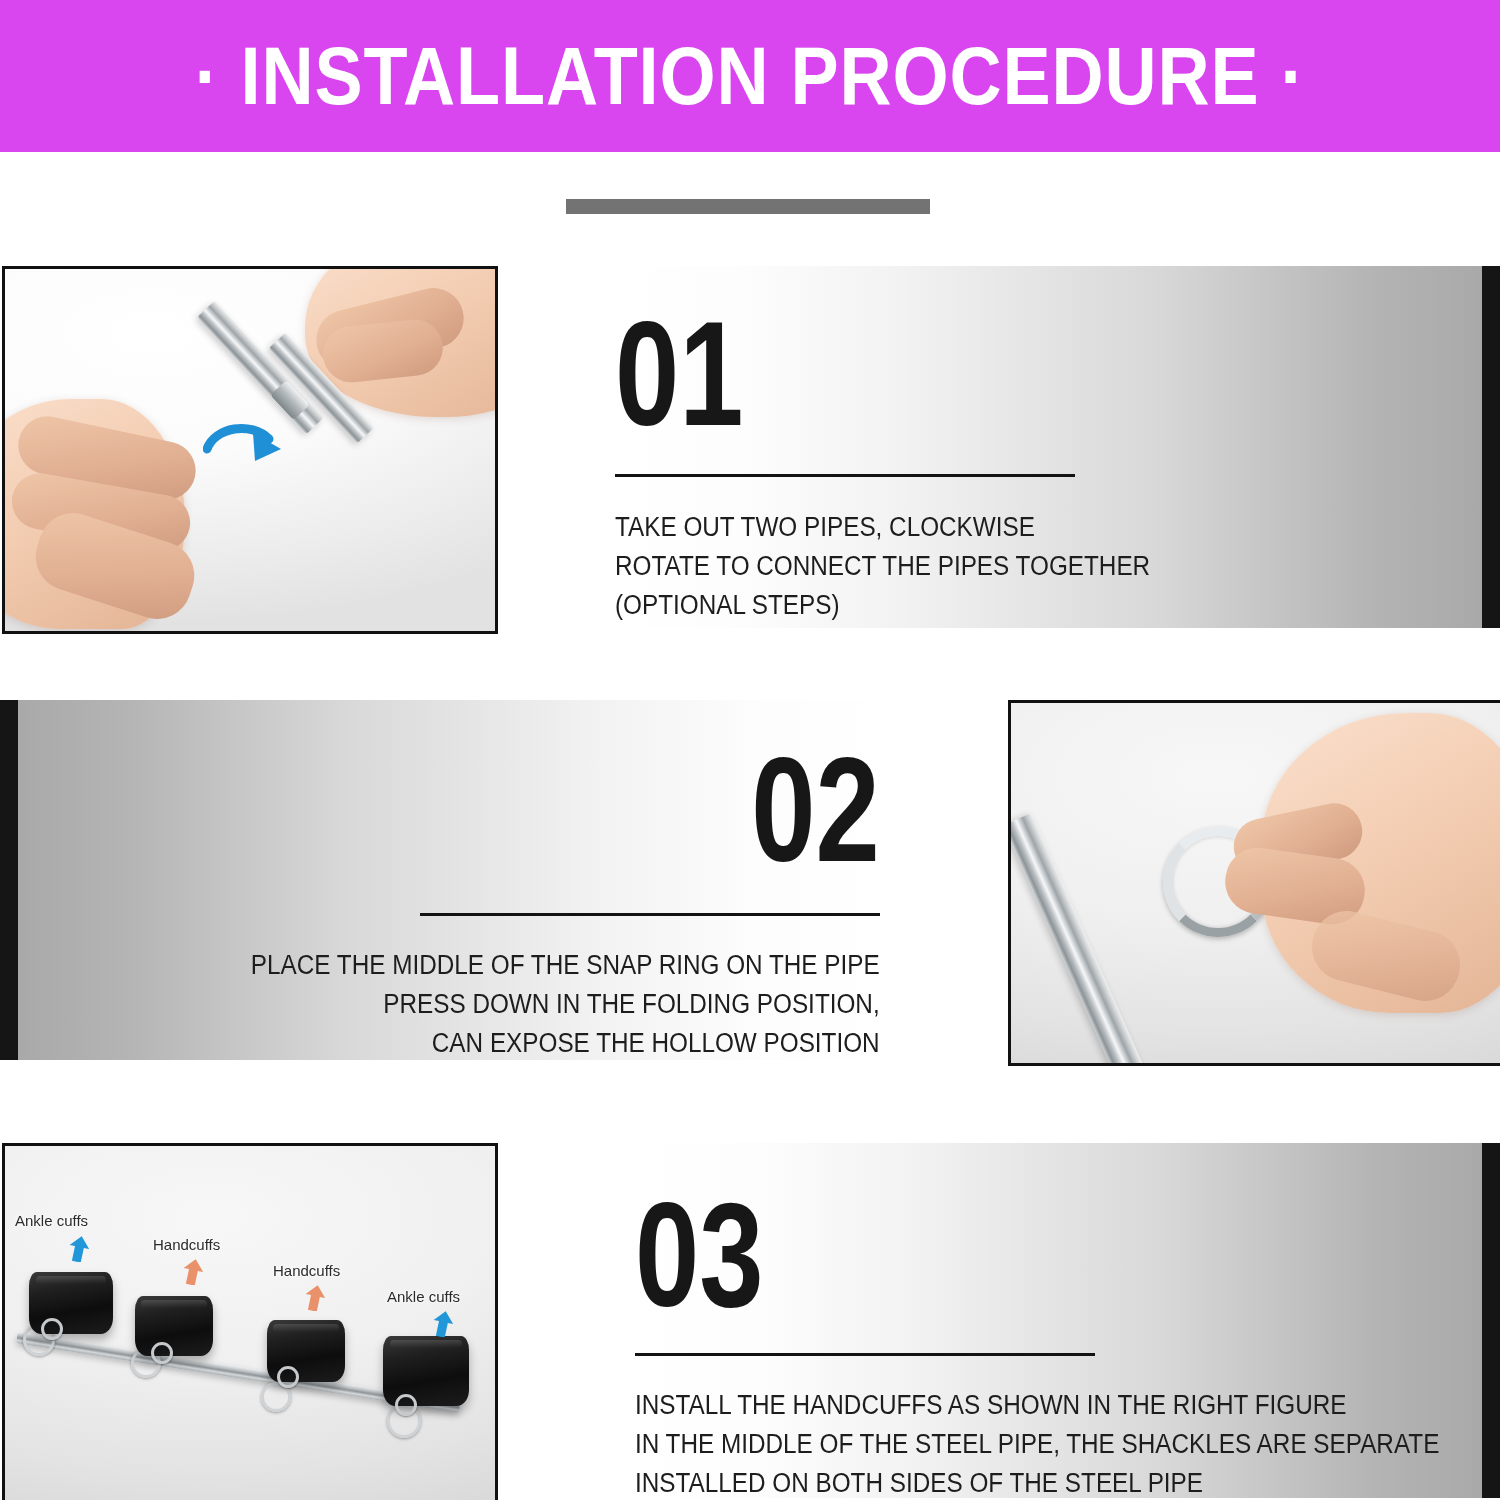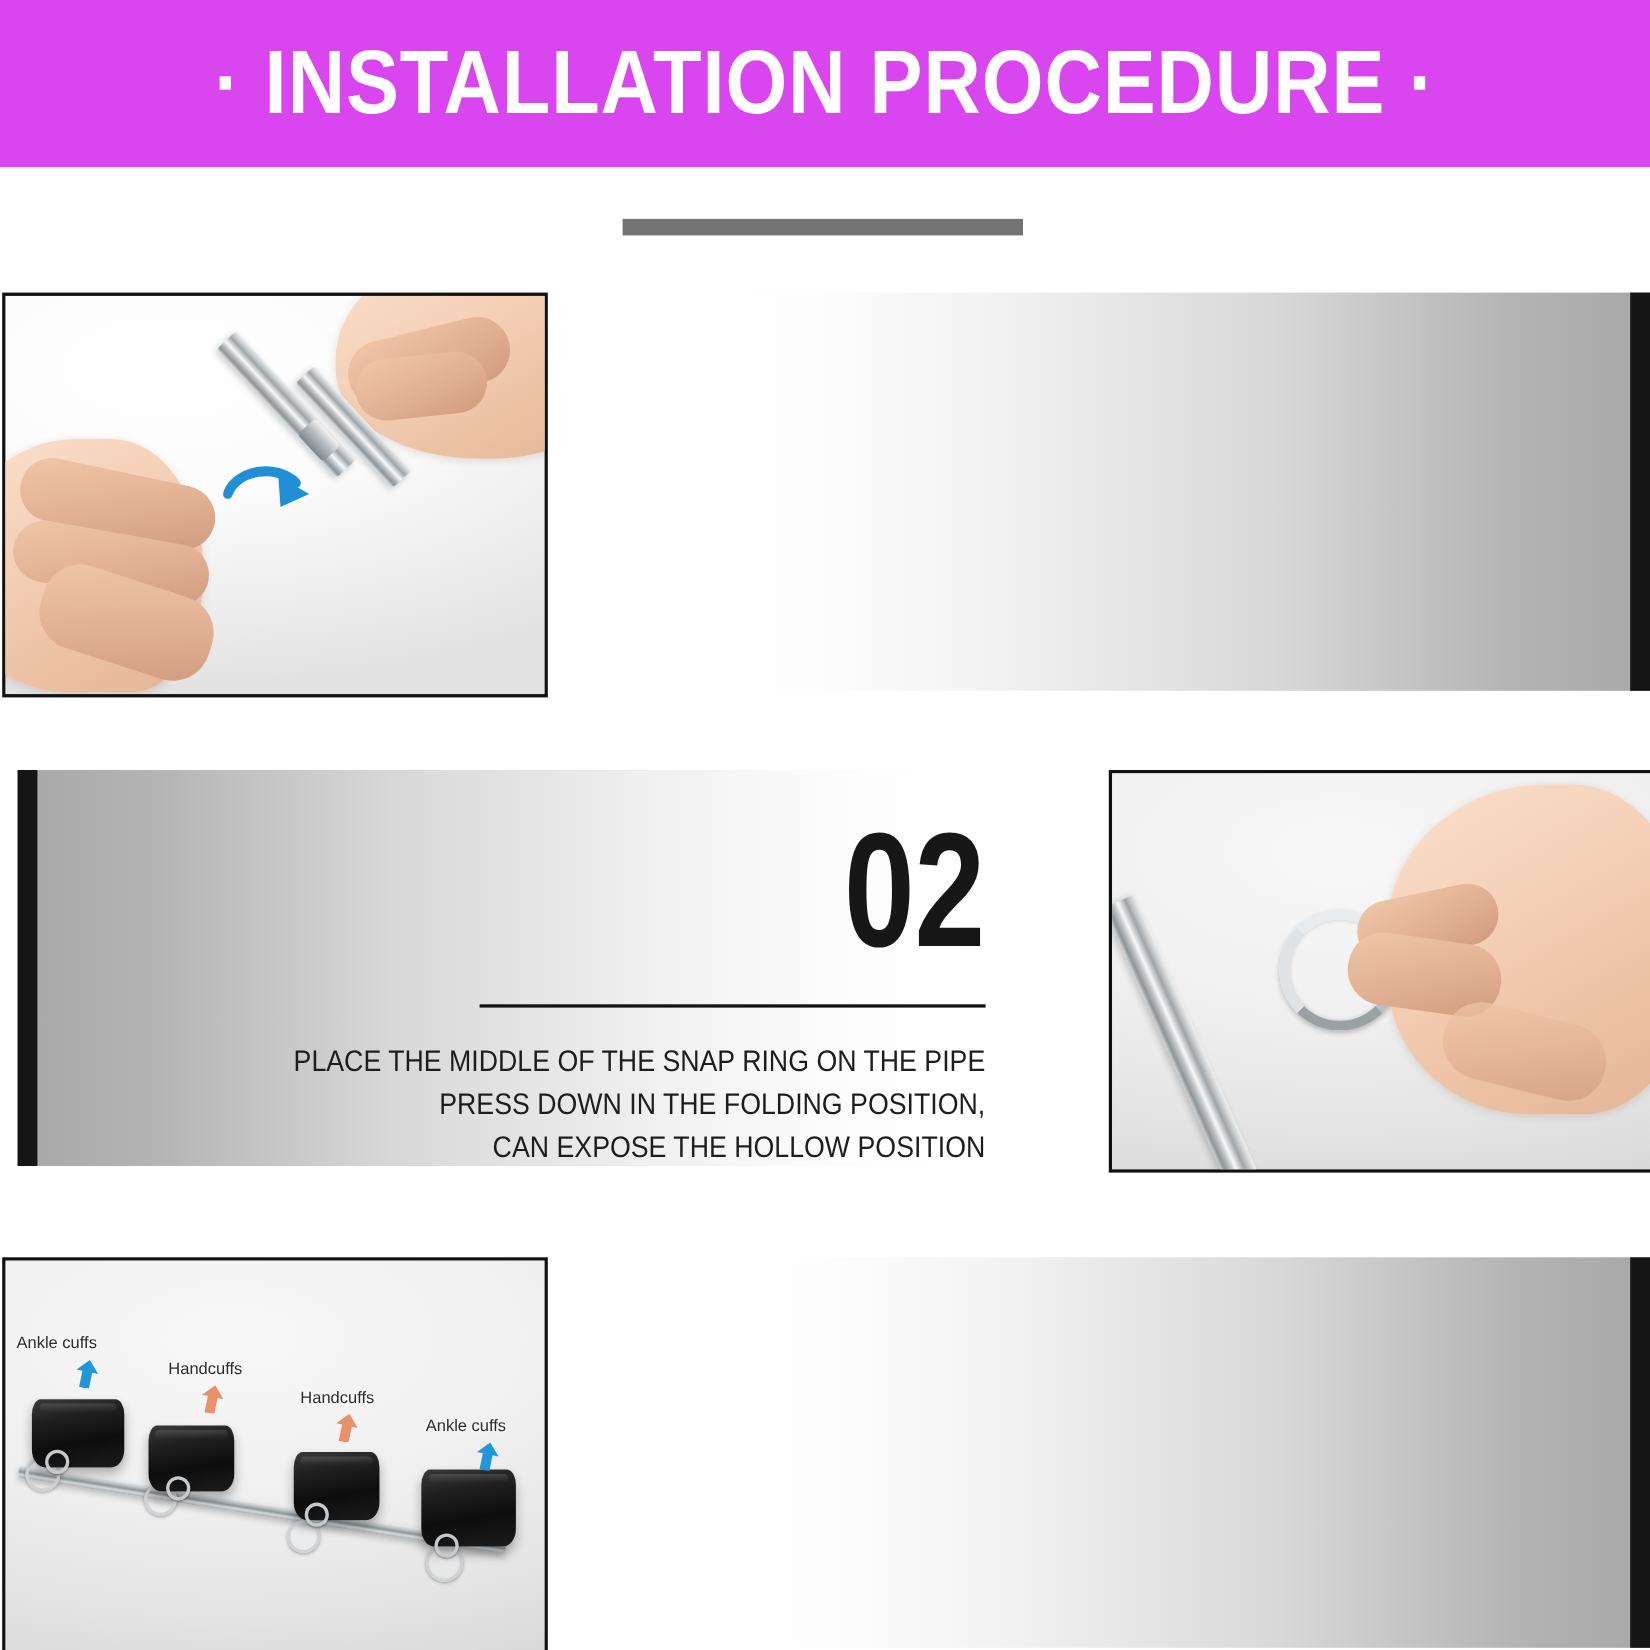--- a/index.html
+++ b/index.html
@@ -146,21 +146,21 @@
   }
   .panel-grad-l{
     position:absolute;inset:0;
     background:linear-gradient(to left,#ffffff 0%,#fdfdfd 16%,#f2f2f2 34%,#d8d8d8 62%,#b4b4b4 86%,#a7a7a7 100%);
   }
   .edge-bar{position:absolute;top:0;bottom:0;width:18px;background:#151515;}
   .edge-bar.right{right:0;}
   .edge-bar.left{left:0;}
 
   #panel-step1{left:595px;top:266px;width:905px;height:362px;}
-  #panel-step2{left:16px;top:700px;width:905px;height:360px;}
+  #panel-step2{left:0px;top:700px;width:905px;height:360px;}
   #panel-step3{left:615px;top:1143px;width:885px;height:355px;}
 
   .step-content{position:absolute;inset:0;}
 
   .step-number{
     position:absolute;
     color:#171717;
     font-family:"Liberation Sans", sans-serif;
     font-weight:bold;
     font-size:148px;
@@ -228,20 +228,29 @@
         <path d="M4 30 C 12 8, 48 2, 66 20" stroke="#1f8fd6" stroke-width="9" fill="none" stroke-linecap="round"></path>
         <path d="M50 14 L78 30 L52 42 Z" fill="#1f8fd6"></path>
       </svg>
     </div>
   </div>
 </div>
 
 <div class="panel" id="panel-step1">
   <div class="panel-grad-r"></div>
   <div class="edge-bar right"></div>
+  <div class="step-content" style="left:100px;right:40px;top:18px;bottom:10px;">
+    <div class="step-number">01</div>
+    <div class="step-rule"></div>
+    <div class="step-text">
+      <div>TAKE OUT TWO PIPES, CLOCKWISE</div>
+      <div>ROTATE TO CONNECT THE PIPES TOGETHER</div>
+      <div>(OPTIONAL STEPS)</div>
+    </div>
+  </div>
 </div>
 
 <div class="panel" id="panel-step2">
   <div class="panel-grad-l"></div>
   <div class="edge-bar left"></div>
   <div class="step-content" style="left:40px;right:100px;top:18px;bottom:10px;">
     <div class="step-number">02</div>
     <div class="step-rule"></div>
     <div class="step-text">
       <div>PLACE THE MIDDLE OF THE SNAP RING ON THE PIPE</div>
@@ -314,13 +323,22 @@
       <svg width="20" height="26" viewBox="0 0 20 26">
         <path d="M10 0 L20 11 L14.5 11 L14.5 26 L5.5 26 L5.5 11 L0 11 Z" fill="#2196d9" transform="rotate(12 10 13)"></path>
       </svg>
     </div>
   </div>
 </div>
 
 <div class="panel" id="panel-step3">
   <div class="panel-grad-r"></div>
   <div class="edge-bar right"></div>
+  <div class="step-content" style="left:120px;right:40px;top:18px;bottom:10px;">
+    <div class="step-number">03</div>
+    <div class="step-rule"></div>
+    <div class="step-text">
+      <div>INSTALL THE HANDCUFFS AS SHOWN IN THE RIGHT FIGURE</div>
+      <div>IN THE MIDDLE OF THE STEEL PIPE, THE SHACKLES ARE SEPARATE</div>
+      <div>INSTALLED ON BOTH SIDES OF THE STEEL PIPE</div>
+    </div>
+  </div>
 </div>
 
 </body></html>

